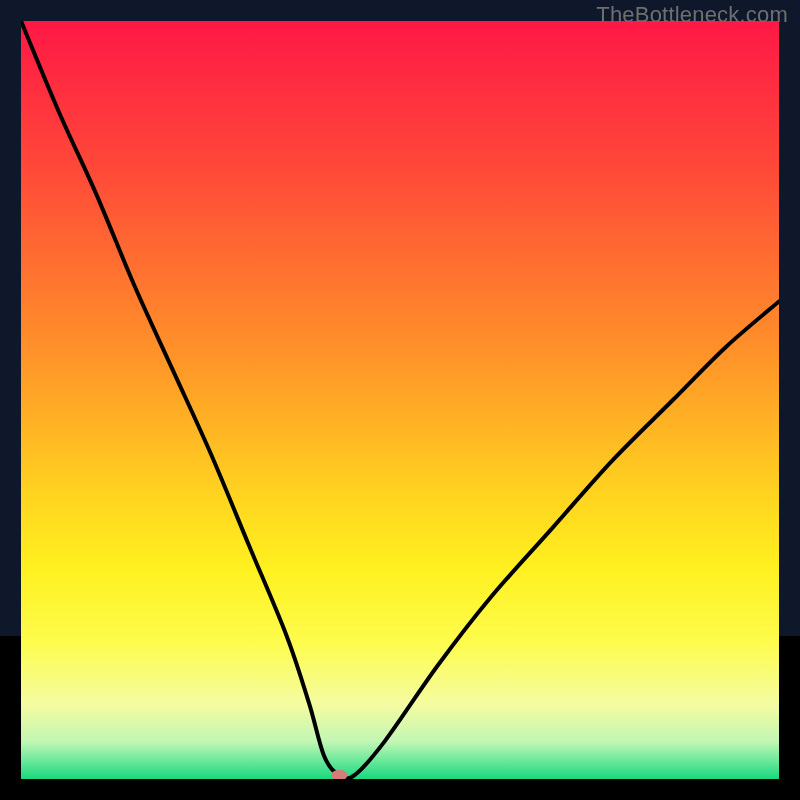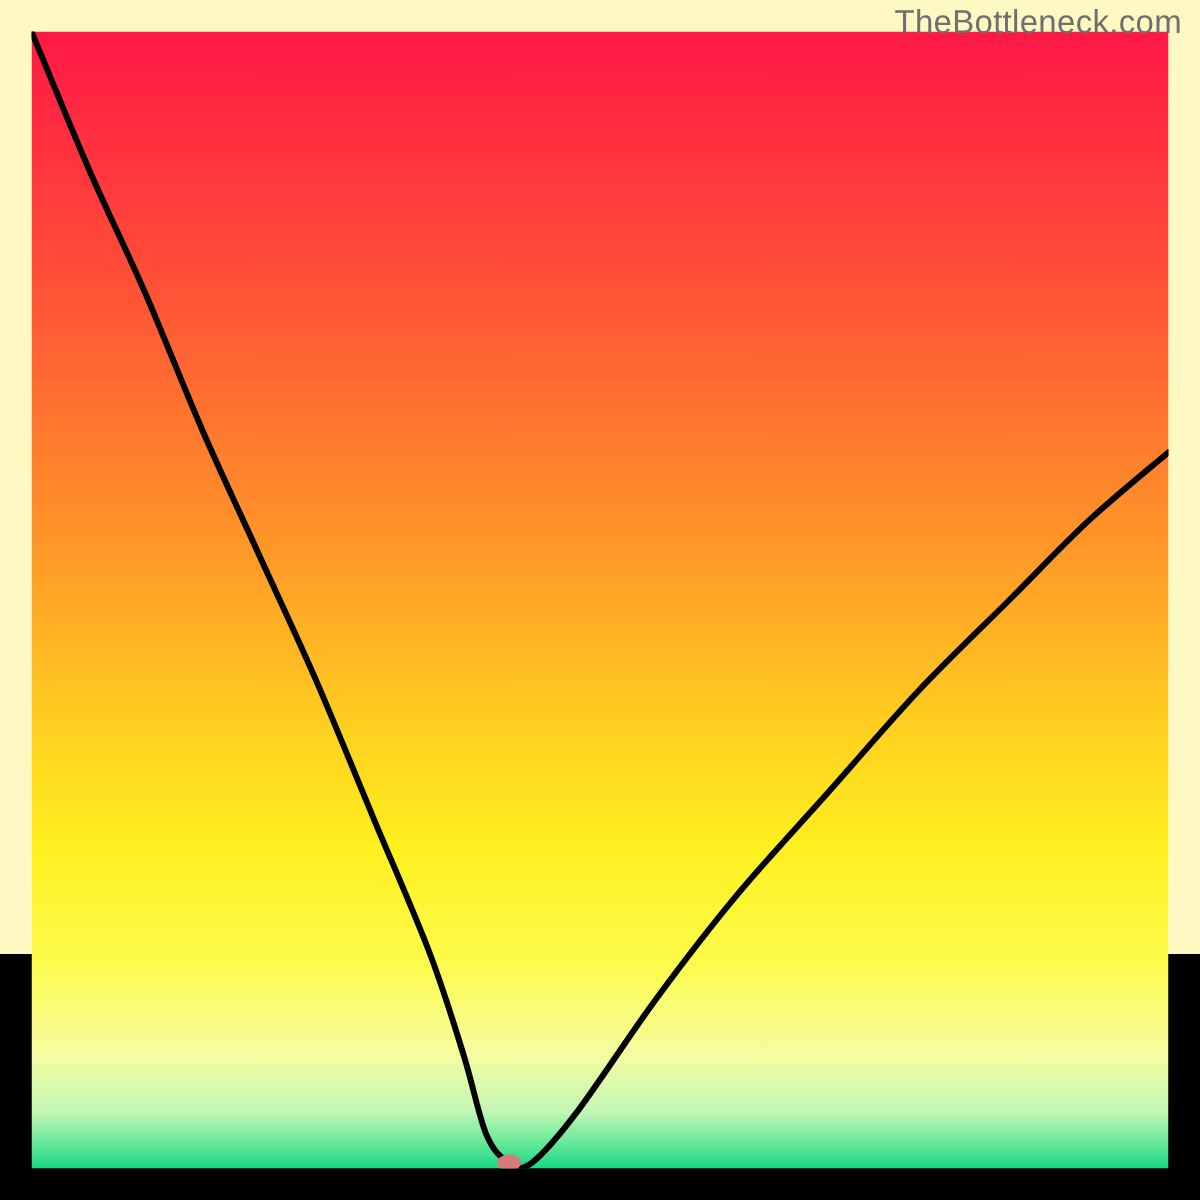--- a/index.html
+++ b/index.html
@@ -8,21 +8,21 @@
     width: 800px;
     height: 800px;
     background: #000;
     font-family: Arial, Helvetica, sans-serif;
     overflow: hidden;
   }
   .frame {
     width: 800px;
     height: 636px;
     position: relative;
-    background: #fef9c3;
+    background: #0f172a;
   }
   .watermark {
     position: absolute;
     top: 2px;
     right: 12px;
     color: #6f6f6f;
     font-size: 22px;
     font-weight: 500;
     letter-spacing: 0.2px;
     z-index: 10;

